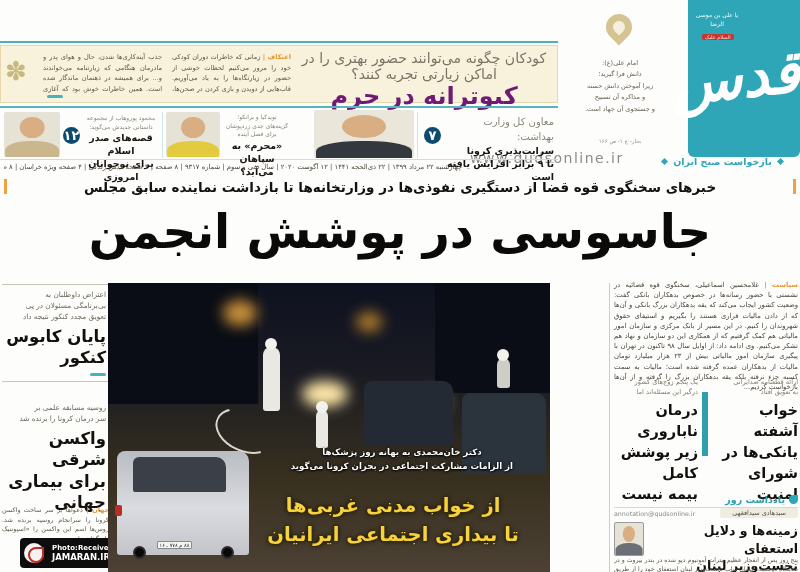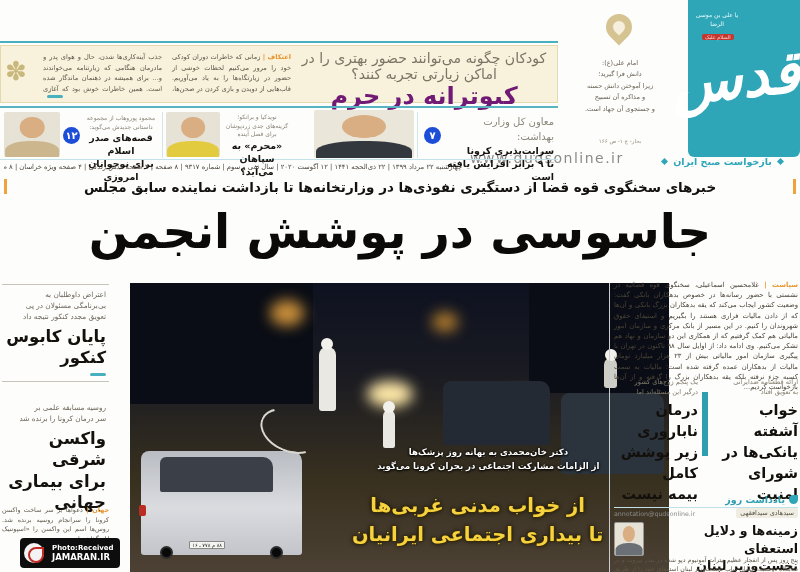--- a/index.html
+++ b/index.html
@@ -40,22 +40,22 @@
   .fbox-head{position:absolute;left:296px;top:4px;width:254px;text-align:center;}
   .fbox-kicker{font-size:14px;color:#7b7465;margin-bottom:2px;}
   .fbox-title{font-size:24px;font-weight:800;color:#701a75;line-height:1;}
   .pdash{width:16px;height:3px;background:#49b0bf;border-radius:2px;}
 
   
   .strip{left:0;top:106px;width:558px;height:54px;border-top:2px solid #59b4c2;border-bottom:1px solid #c3e2e8;}
   .vdiv{position:absolute;top:4px;width:1px;height:46px;background:#cfe6ea;}
   .cell-kicker{font-size:6px;color:#8a8577;line-height:1.45;}
   .cell-title{font-size:9.5px;font-weight:800;color:#17140f;line-height:1.35;margin-top:1px;}
-  .numcirc{position:absolute;width:17px;height:17px;border-radius:50%;background:#1d4ed8;color:#fff;
-           font-size:10px;font-weight:bold;display:flex;align-items:center;justify-content:center;}
+  .numcirc{position:absolute;width:17px;height:17px;border-radius:50%;background:#0c4a6e;color:#fff;
+           font-size:13px;font-weight:bold;display:flex;align-items:center;justify-content:center;}
   .person{position:absolute;overflow:hidden;background:#e7e2d6;border-radius:2px;}
   .person::before{content:"";position:absolute;left:50%;top:10%;transform:translateX(-50%);
                   width:44%;height:48%;background:#d9ae83;border-radius:50%;}
   .person::after{content:"";position:absolute;left:50%;bottom:-10%;transform:translateX(-50%);
                  width:96%;height:46%;border-radius:45% 45% 0 0;background:#8a8a8a;}
   .shirt-yellow::after{background:#e3cb3f;}
   .shirt-suit::after{background:#33383f;}
   .shirt-tan::after{background:#cbb68d;}
   .shirt-gray::after{background:#6b7076;}
   .bg-light{background:#eae6da;}
@@ -75,21 +75,21 @@
   .lc-body{left:2px;top:506px;width:107px;font-size:6.4px;line-height:1.5;color:#5d5748;text-align:justify;}
   .watermark{left:20px;top:538px;width:100px;height:30px;background:#0d0d0d;border-radius:4px;
              display:flex;align-items:center;gap:8px;padding:2px 4px;direction:ltr;}
   .wm-logo{width:20px;height:20px;border-radius:50%;background:#f3f3f3;position:relative;flex:none;}
   .wm-logo::after{content:"";position:absolute;left:4px;top:4px;width:12px;height:12px;
                   border:2px solid #c22a26;border-radius:50% 0 50% 50%;}
   .wm-text1{color:#fff;font-size:7px;font-weight:bold;line-height:1.2;}
   .wm-text2{color:#fff;font-size:8.5px;font-weight:bold;line-height:1.2;}
 
   
-  .photo{left:130px;top:283px;width:539px;height:289px;overflow:hidden;
+  .photo{left:108px;top:283px;width:442px;height:289px;overflow:hidden;
          background:linear-gradient(180deg,#0e1220 0%,#191a22 30%,#38301f 68%,#4c4134 100%);}
   .glow{position:absolute;border-radius:50%;filter:blur(7px);}
   .bldg{position:absolute;background:#0a0d15;}
   .car{position:absolute;border-radius:8px 10px 3px 3px;}
   .wheel{position:absolute;bottom:-4px;width:13px;height:13px;border-radius:50%;background:#090909;border:2px solid #2c2c2c;}
   .figure{position:absolute;background:#e9e8e2;border-radius:8px 8px 3px 3px;}
   .figure::before{content:"";position:absolute;left:50%;top:-9px;transform:translateX(-50%);
                   width:12px;height:12px;border-radius:50%;background:#f2f1ec;}
   .hose{position:absolute;width:62px;height:42px;border:2px solid #d8d6ce;border-radius:50%;
         border-top-color:transparent;border-right-color:transparent;transform:rotate(24deg);}
@@ -107,21 +107,21 @@
   .rc-news{left:614px;top:280px;width:184px;font-size:6.8px;line-height:1.5;color:#4a4438;text-align:justify;}
   .rc-block{top:378px;text-align:right;}
   .rc-kicker{font-size:6.6px;color:#837c6c;line-height:1.5;}
   .rc-title{font-size:14.5px;font-weight:800;color:#13100c;line-height:1.45;margin-top:2px;}
   .teal-bar{left:702px;top:392px;width:6px;height:64px;background:#2f9fb0;}
   .note-head{left:614px;top:494px;width:184px;display:flex;align-items:center;justify-content:flex-start;
              gap:4px;border-bottom:1px solid #bfe0e6;padding-bottom:2px;}
   .note-icon{width:9px;height:9px;background:#2fa6b7;border-radius:50% 0 50% 50%;}
   .note-section{color:#2f9fb0;font-size:9.5px;font-weight:bold;}
   .note-byline{left:614px;top:508px;width:184px;display:flex;justify-content:space-between;align-items:center;}
-  .note-author{font-size:6.5px;color:#55503f;background:#efece2;padding:1px 4px;border-radius:2px;}
+  .note-author{font-size:6.5px;color:#55503f;background:#efece2;padding:1px 12px;border-radius:2px;}
   .note-email{font-size:6.3px;color:#8a8a8a;direction:ltr;}
   .note-photo{left:614px;top:522px;width:30px;height:34px;border:1px solid #9a9a9a;}
   .note-title{left:650px;top:522px;width:148px;font-size:12.5px;font-weight:800;color:#14110d;
               line-height:1.4;text-align:right;}
   .note-body{left:614px;top:556px;width:184px;height:16px;overflow:hidden;font-size:6.2px;
              line-height:1.45;color:#5d5748;text-align:justify;}
 </style>
 </head>
 <body>
 

